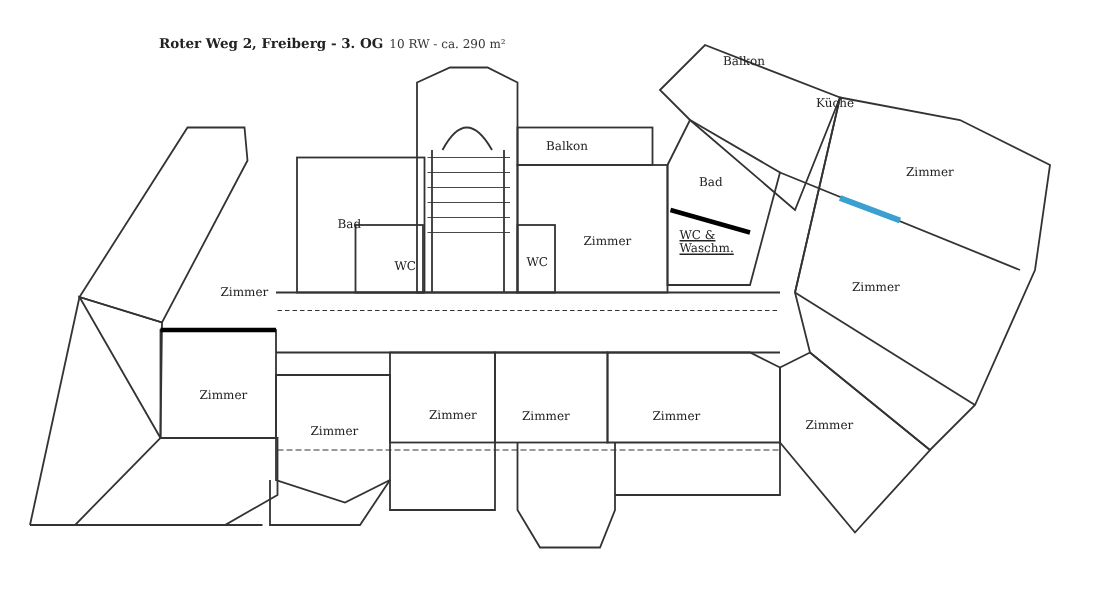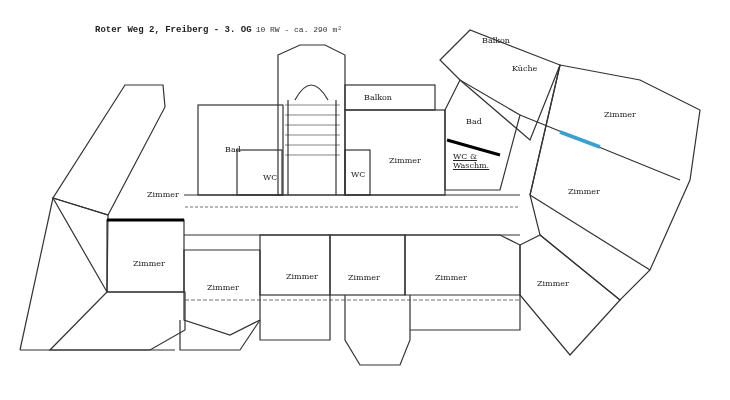--- a/index.html
+++ b/index.html
@@ -1,17 +1,17 @@
 <!DOCTYPE html>
 <html><head>
 <meta charset="utf-8">
 <style>
   html, body { margin:0; padding:0; background:#ffffff; }
   body { width:730px; height:400px; position:relative; overflow:hidden; font-family:"DejaVu Serif", serif; }
-  .title { position:absolute; left:95px; top:25px; font-size:9px; color:#222; white-space:nowrap;font-family:Liberation Mono, monospace; }
+  .title { position:absolute; left:106px; top:25px; font-size:9px; color:#222; white-space:nowrap; }
   .title b { font-weight:bold; }
   .title .sub { font-size:8px; color:#333; margin-left:4px; }
   svg.plan { position:absolute; left:0; top:0; }
   .lbl { position:absolute; font-size:8px; color:#222; white-space:nowrap; line-height:9px; }
 </style>
 </head>
 <body>
 
 <div class="title">
   <b>Roter Weg 2, Freiberg - 3. OG</b><span class="sub">10 RW - ca. 290 m²</span>
@@ -70,21 +70,21 @@
     <path d="M180,320 L180,350 L240,350 L260,320"></path>
     <path d="M260,320 L260,340 L330,340 L330,295"></path>
     <path d="M345,295 L345,340 L360,365 L400,365 L410,340 L410,295"></path>
     <path d="M410,330 L520,330 L520,295"></path>
     <line x1="185" y1="300" x2="520" y2="300" stroke-dasharray="4,2" stroke-width="0.7"></line>
   </g>
 </svg>
 
 <div>
   <div class="lbl" style="left:482px;top:36px;">Balkon</div>
-  <div class="lbl" style="left:512px;top:64px;">Küche</div>
+  <div class="lbl" style="left:544px;top:64px;">Küche</div>
   <div class="lbl" style="left:364px;top:93px;">Balkon</div>
   <div class="lbl" style="left:604px;top:110px;">Zimmer</div>
   <div class="lbl" style="left:466px;top:117px;">Bad</div>
   <div class="lbl" style="left:225px;top:145px;">Bad</div>
   <div class="lbl" style="left:389px;top:156px;">Zimmer</div>
   <div class="lbl" style="left:453px;top:152px;white-space:pre;text-decoration:underline;">WC &amp;
 Waschm.</div>
   <div class="lbl" style="left:263px;top:173px;">WC</div>
   <div class="lbl" style="left:351px;top:170px;">WC</div>
   <div class="lbl" style="left:568px;top:187px;">Zimmer</div>

